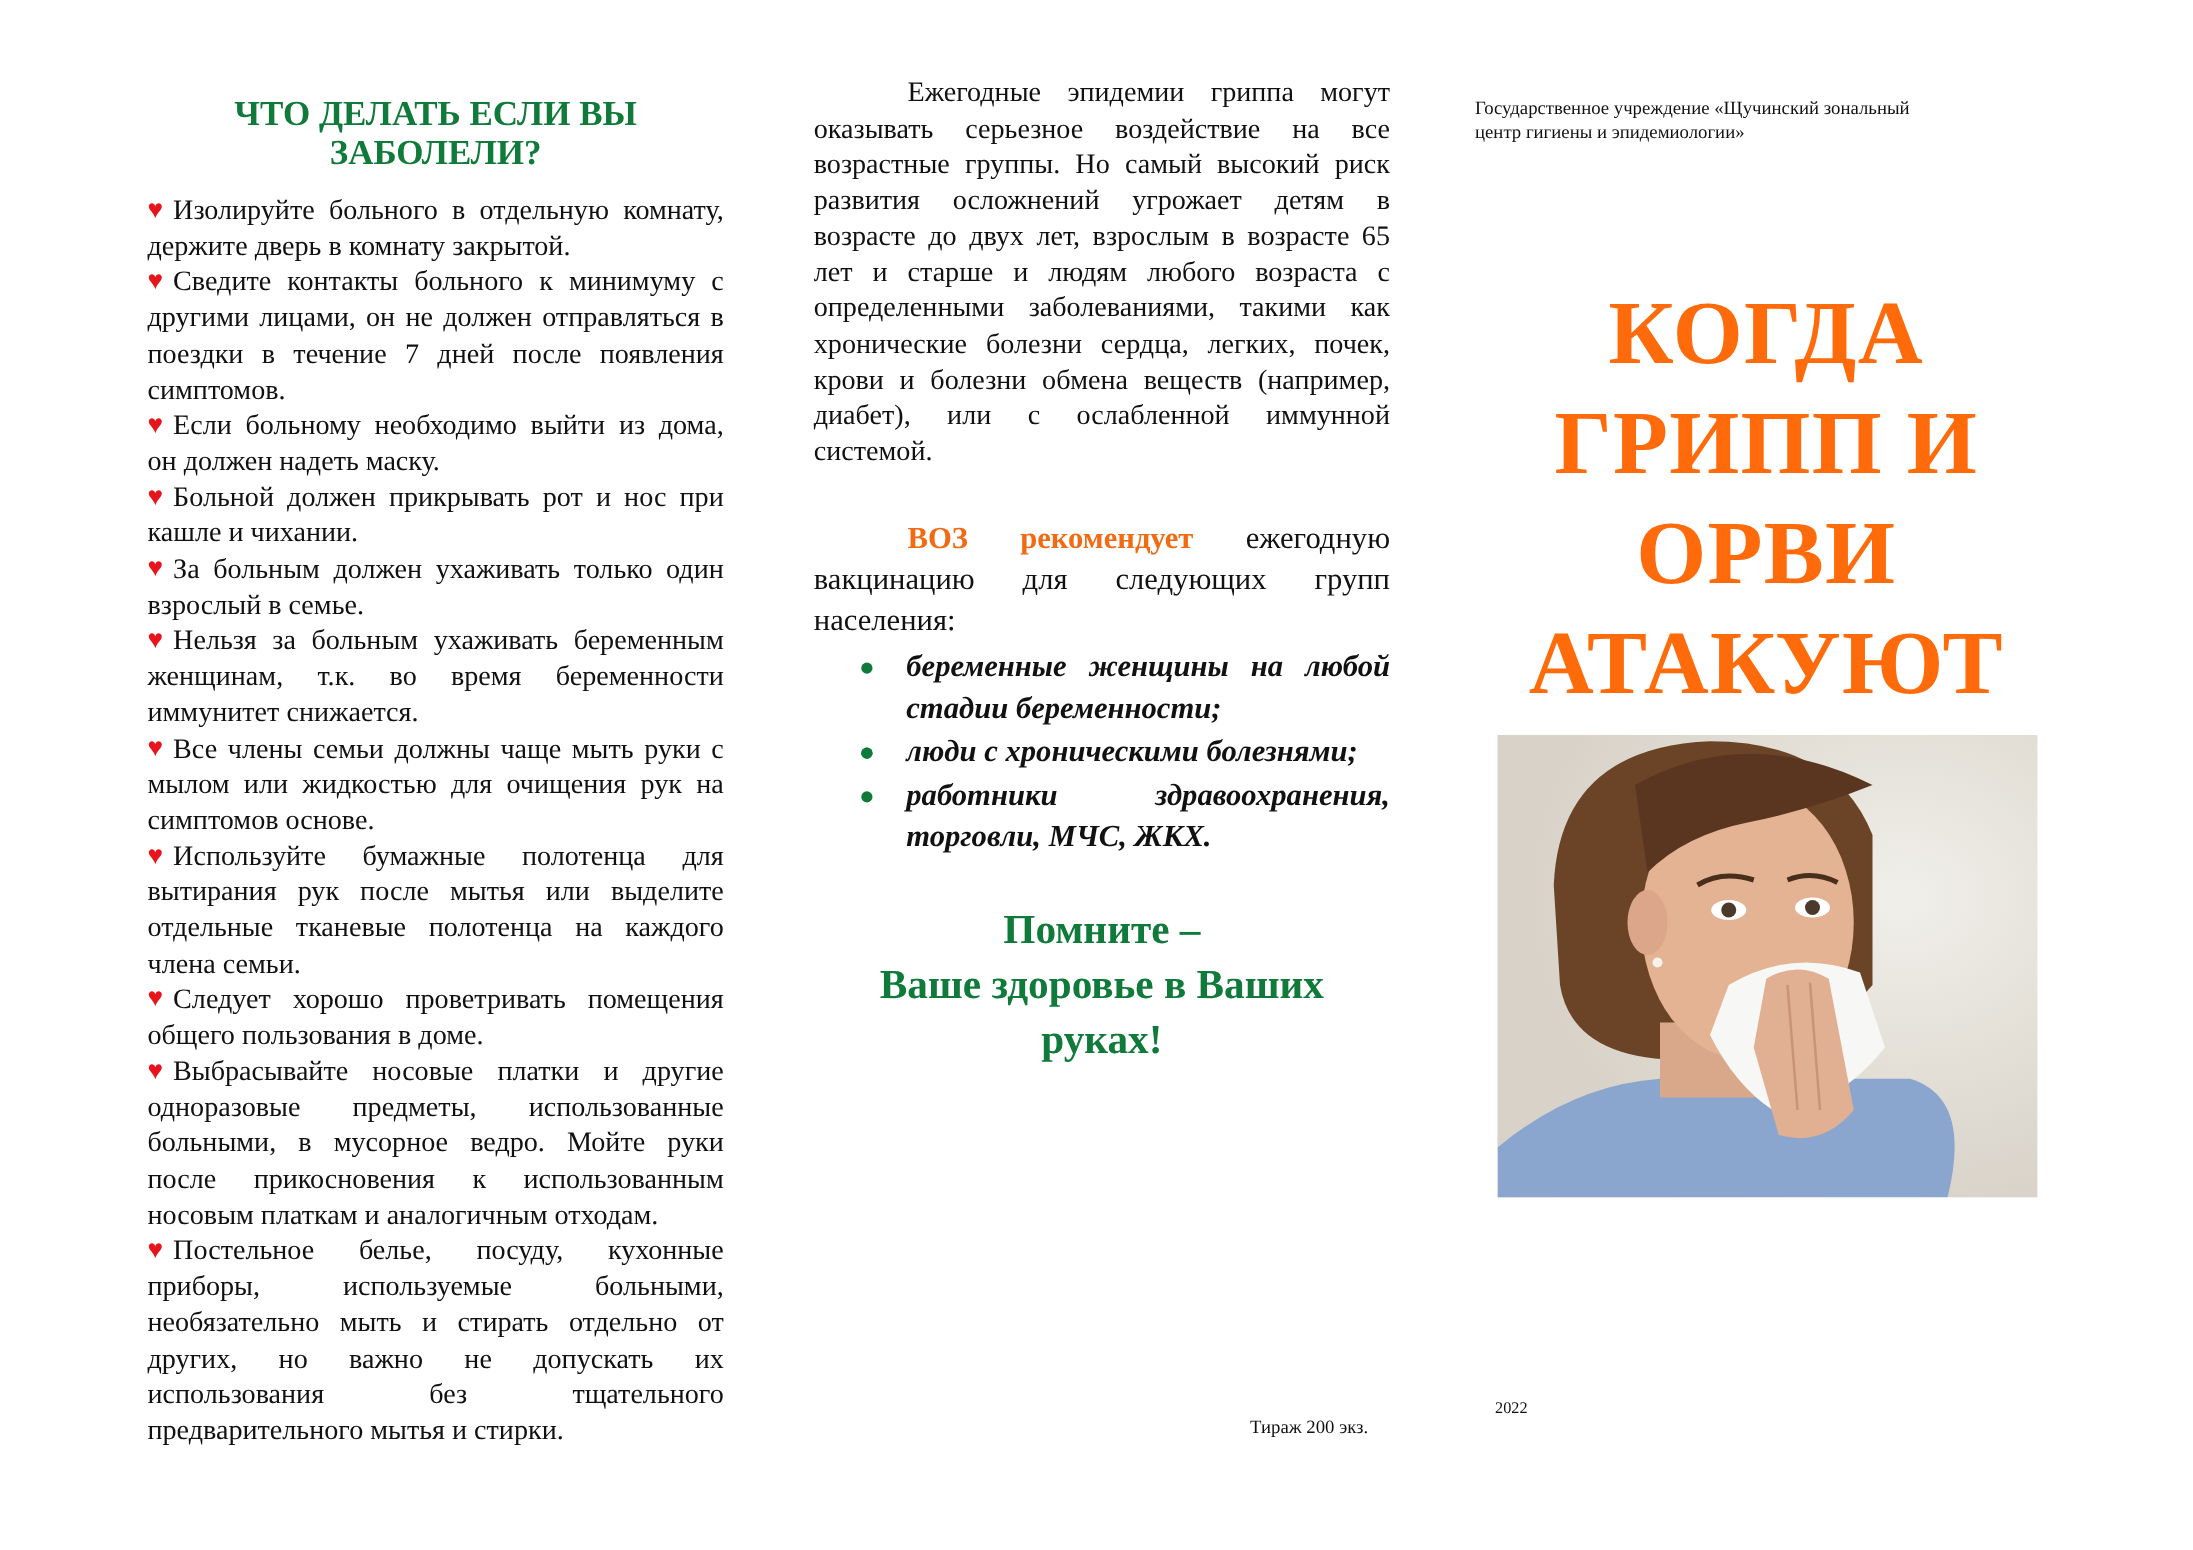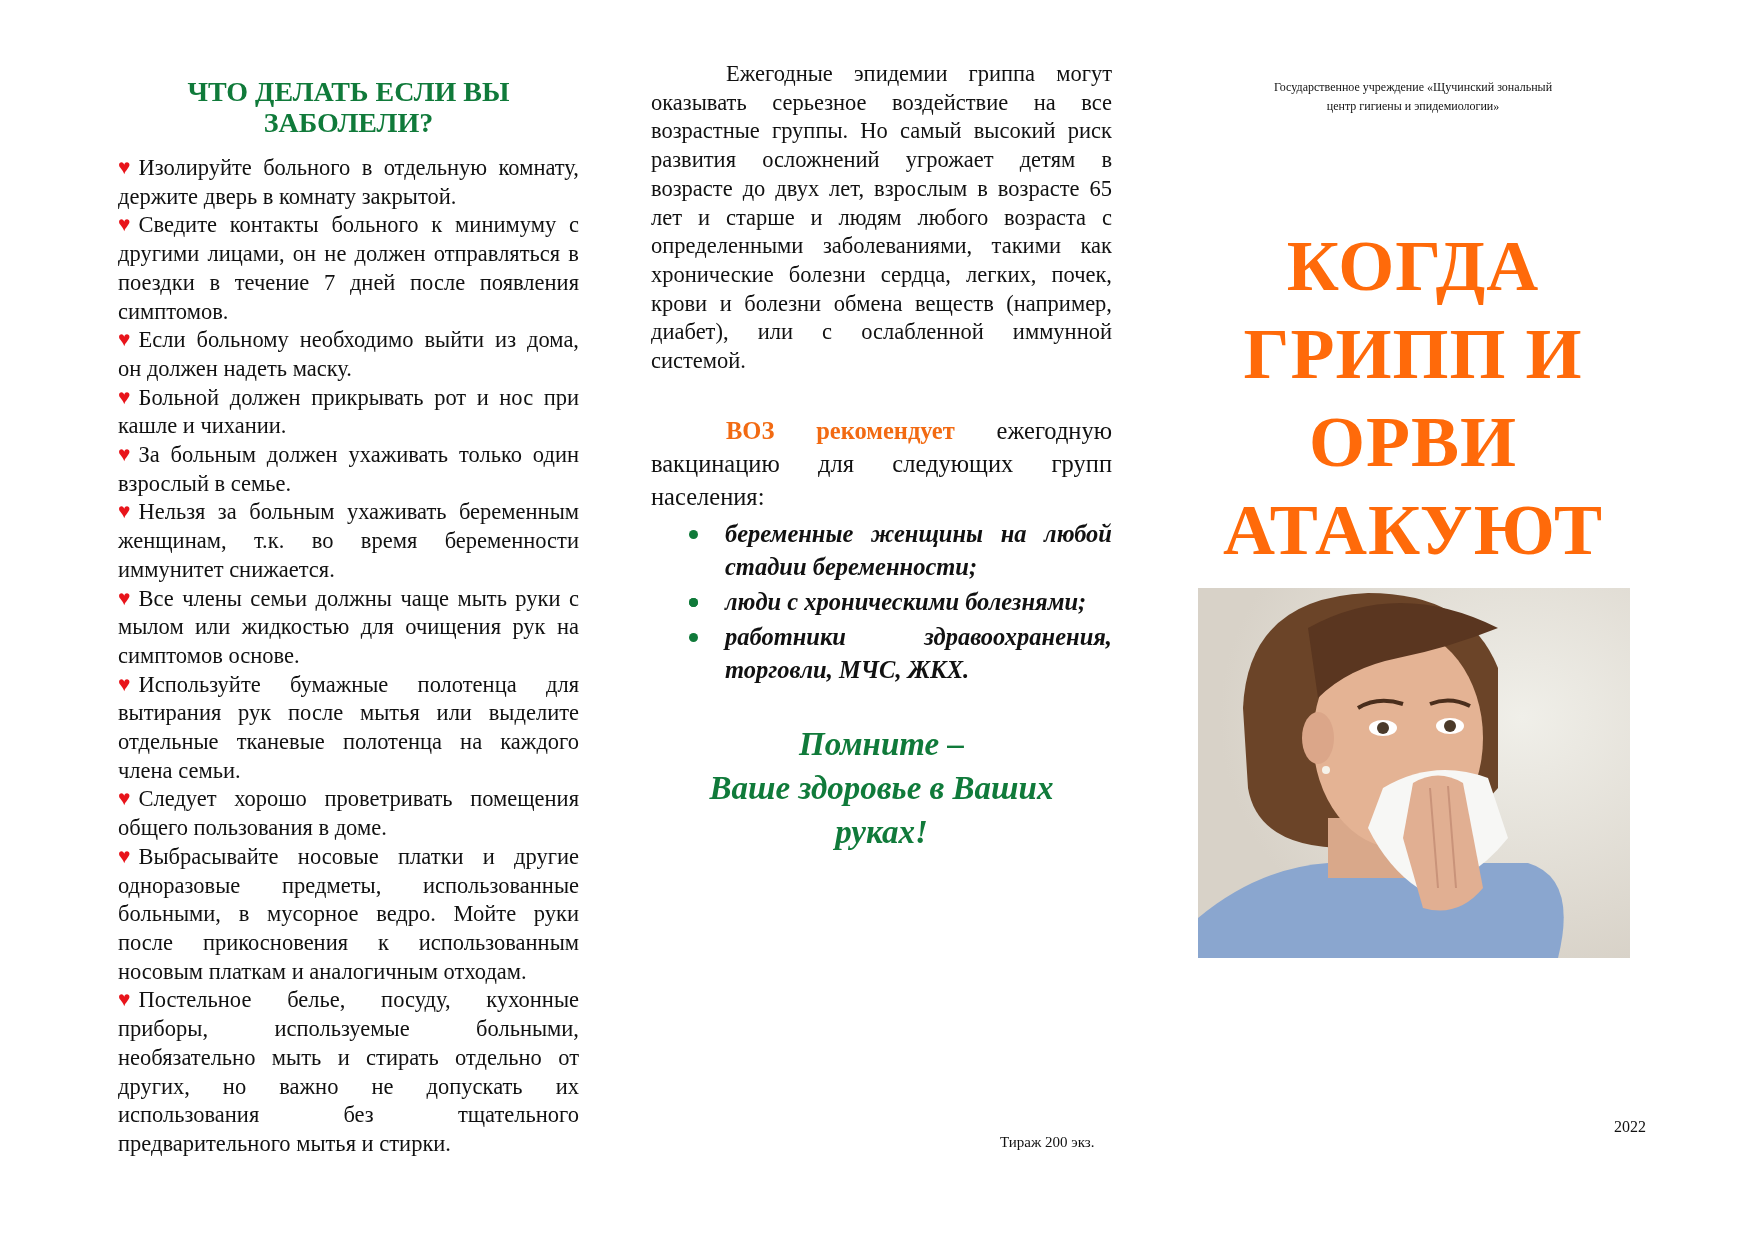--- a/index.html
+++ b/index.html
@@ -15,28 +15,28 @@
   .tip { margin:0; }
   .heart { color:#e8141b; font-size:21px; margin-right:8px; display:inline-block; transform:translateY(-1px); }
 
   .para-indent { text-indent:75px; margin:0; }
   .who-para { font-size:24.5px; line-height:33px; text-align:justify; margin:38px 0 0 0; text-indent:75px; }
   .orange { color:#f26a12; font-weight:bold; }
   .vacc-list { list-style:none; margin:4px 0 0 0; padding:0 0 0 74px; }
   .vacc-list li { position:relative; font-size:24.5px; line-height:33px; font-style:italic; font-weight:bold;
                   text-align:justify; margin-bottom:2px; }
   .vacc-list li .dot { position:absolute; left:-36px; top:13px; width:9px; height:9px; border-radius:50%; background:#107a3a; }
-  .remember { color:#107a3a; font-weight:bold; text-align:center; font-size:33px; line-height:44px; margin:36px 0 0 0;font-style:italic; }
+  .remember { color:#107a3a; font-weight:bold; text-align:center; font-size:33px; line-height:44px; margin:36px 0 0 0; }
   .edition { position:absolute; left:1000px; top:1134px; font-size:15px; }
 
-  .org { text-align:center; font-size:12px; line-height:19px; margin:0; }
+  .org { font-size:15px; line-height:19px; margin:0; }
   .big-title { color:#ff6a0a; font-weight:bold; text-align:center; font-size:72px; line-height:88px; margin:106px 0 0 0; letter-spacing:1px; }
   .photo { position:absolute; left:18px; top:510px; width:432px; height:370px; overflow:hidden;
            background:linear-gradient(90deg,#d9d4cc 0%,#ece9e2 40%,#eef0f0 70%,#e6e8ea 100%); }
-  .year { position:absolute; left:0; width:466px; top:1040px; text-align:right; font-size:16px; }
+  .year { position:absolute; left:16px; width:466px; top:1040px; text-align:left; font-size:13px; }
 </style>
 </head>
 <body>
 
 <div class="col" id="col-left">
   <h2 class="green-title" style="padding:0 40px;">ЧТО ДЕЛАТЬ ЕСЛИ ВЫ ЗАБОЛЕЛИ?</h2>
   <div class="body-text" style="margin-top:2px;">
     <p class="tip"><span class="heart">♥</span><span>Изолируйте больного в отдельную комнату, держите дверь в комнату закрытой.</span></p>
     <p class="tip"><span class="heart">♥</span><span>Сведите контакты больного к минимуму с другими лицами, он не должен отправляться в поездки в течение 7 дней после появления симптомов.</span></p>
     <p class="tip"><span class="heart">♥</span><span>Если больному необходимо выйти из дома, он должен надеть маску.</span></p>

